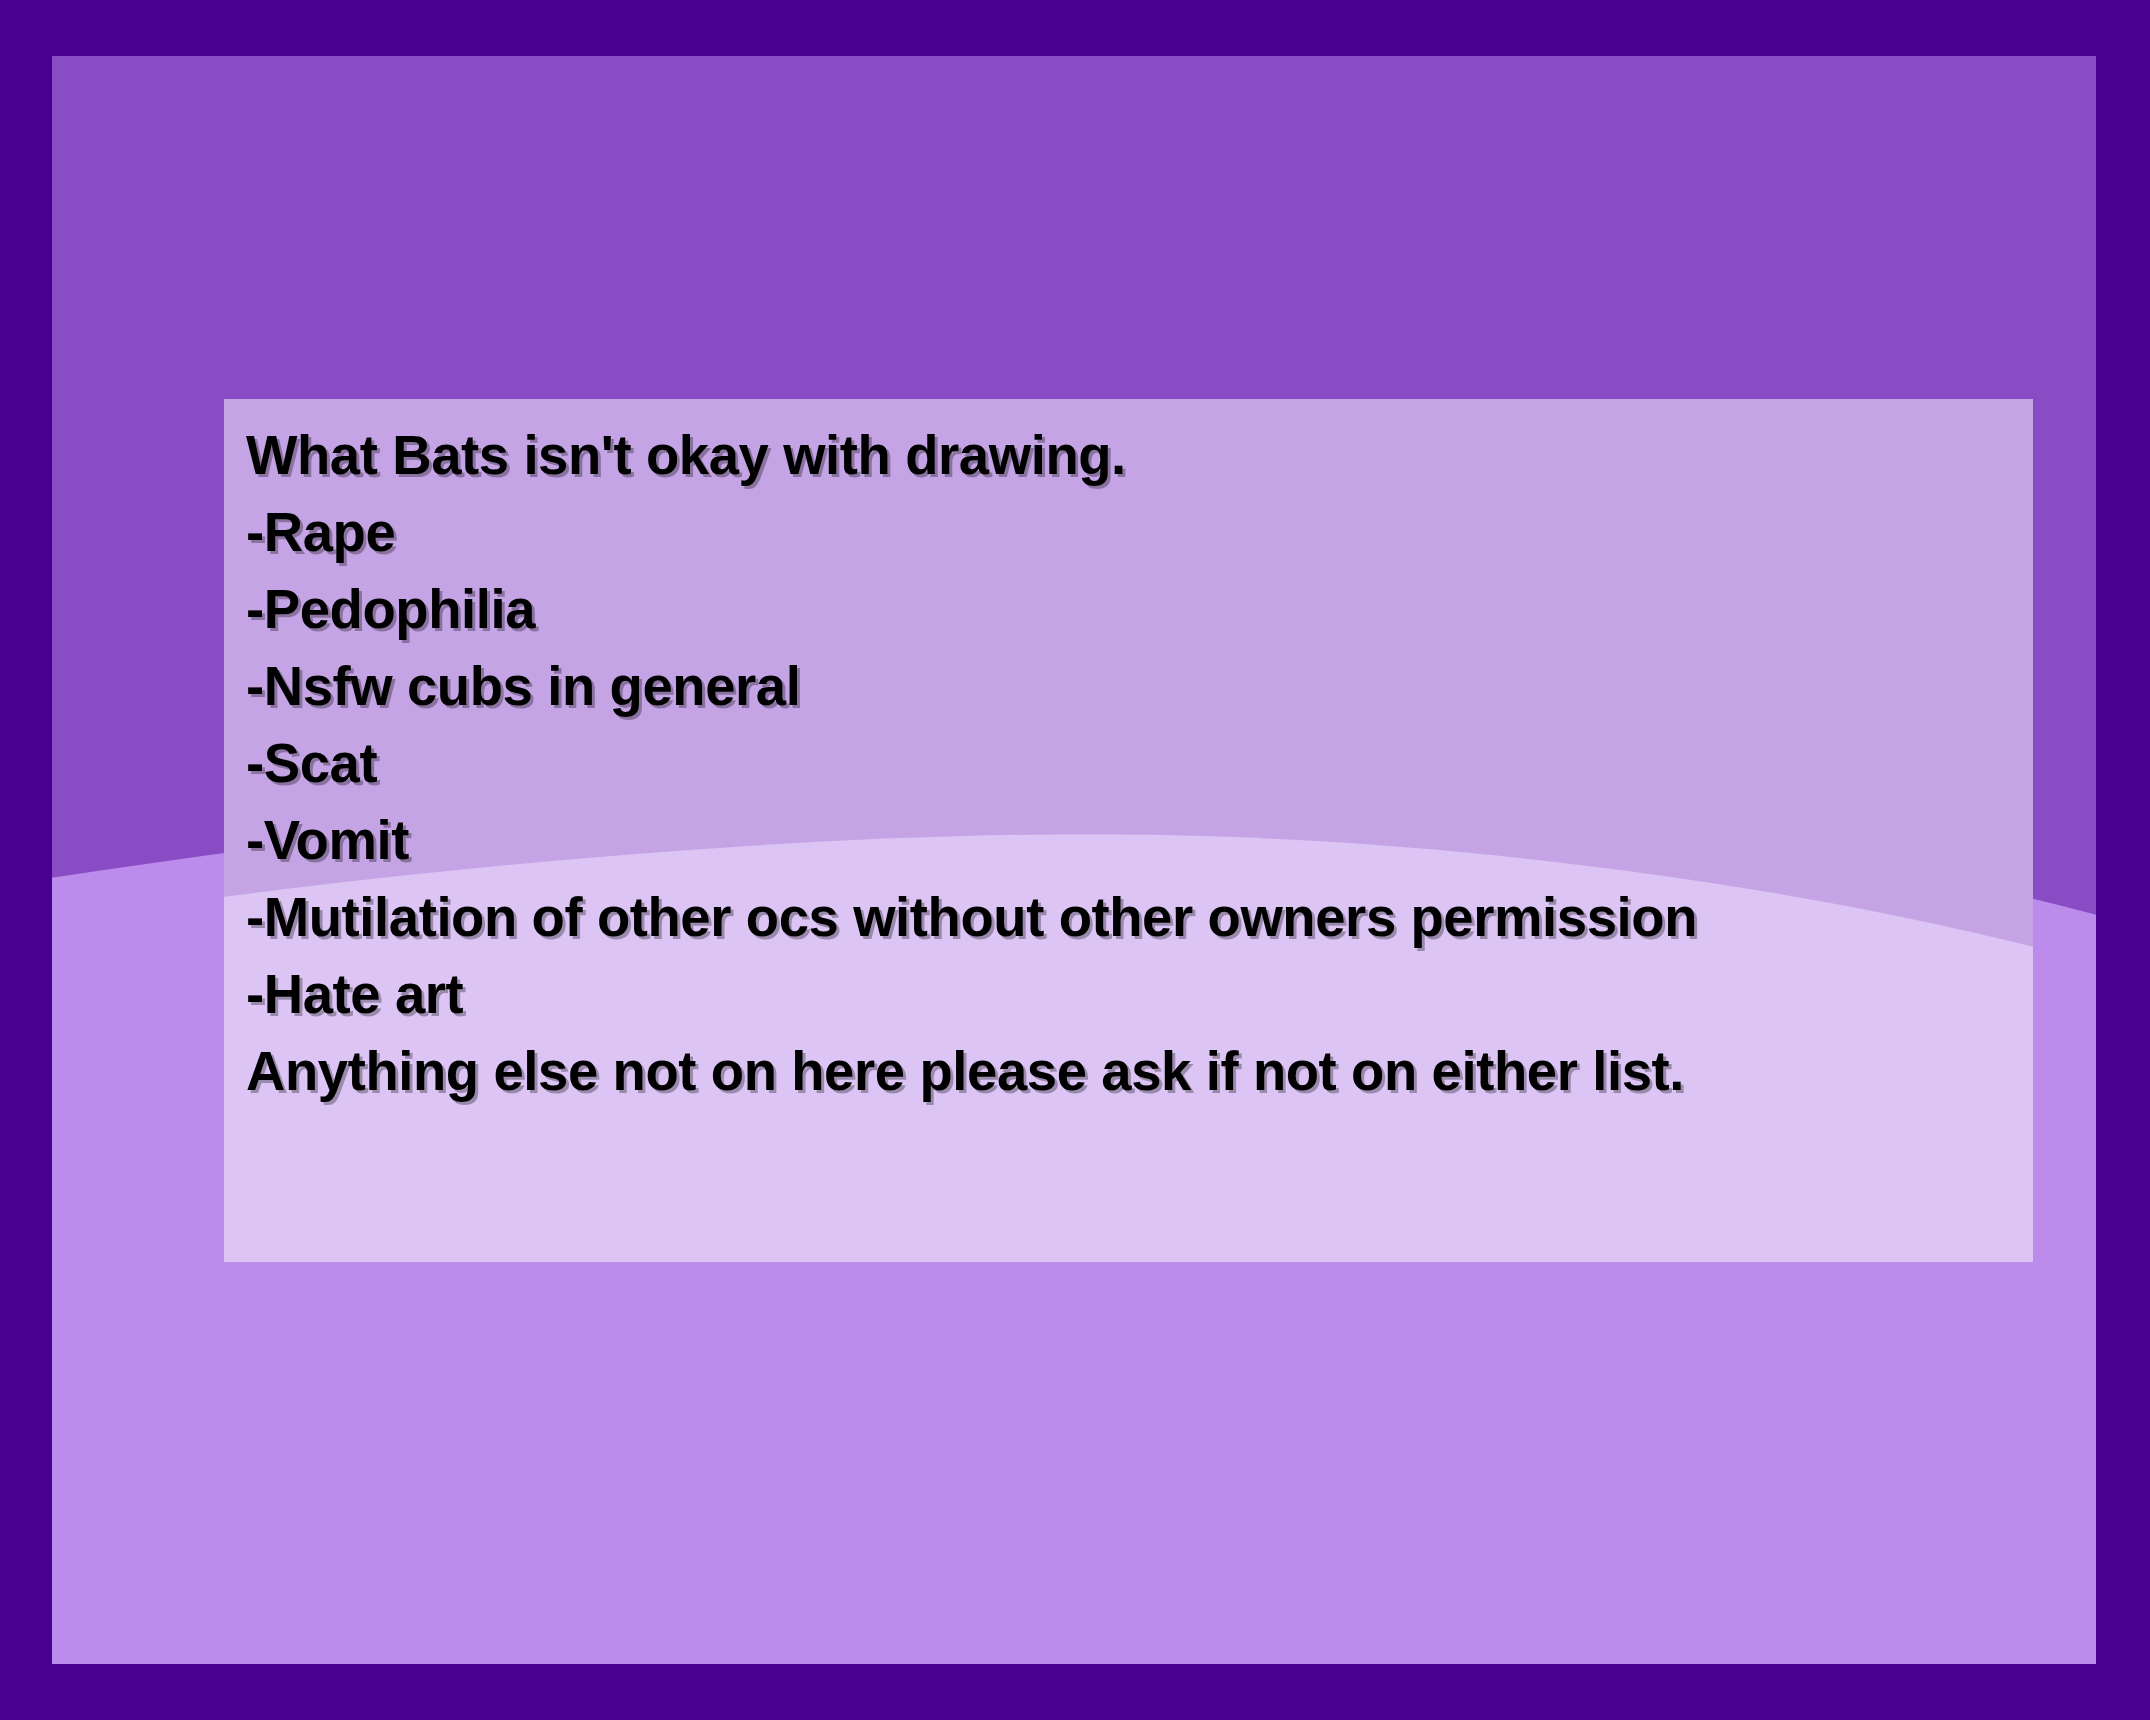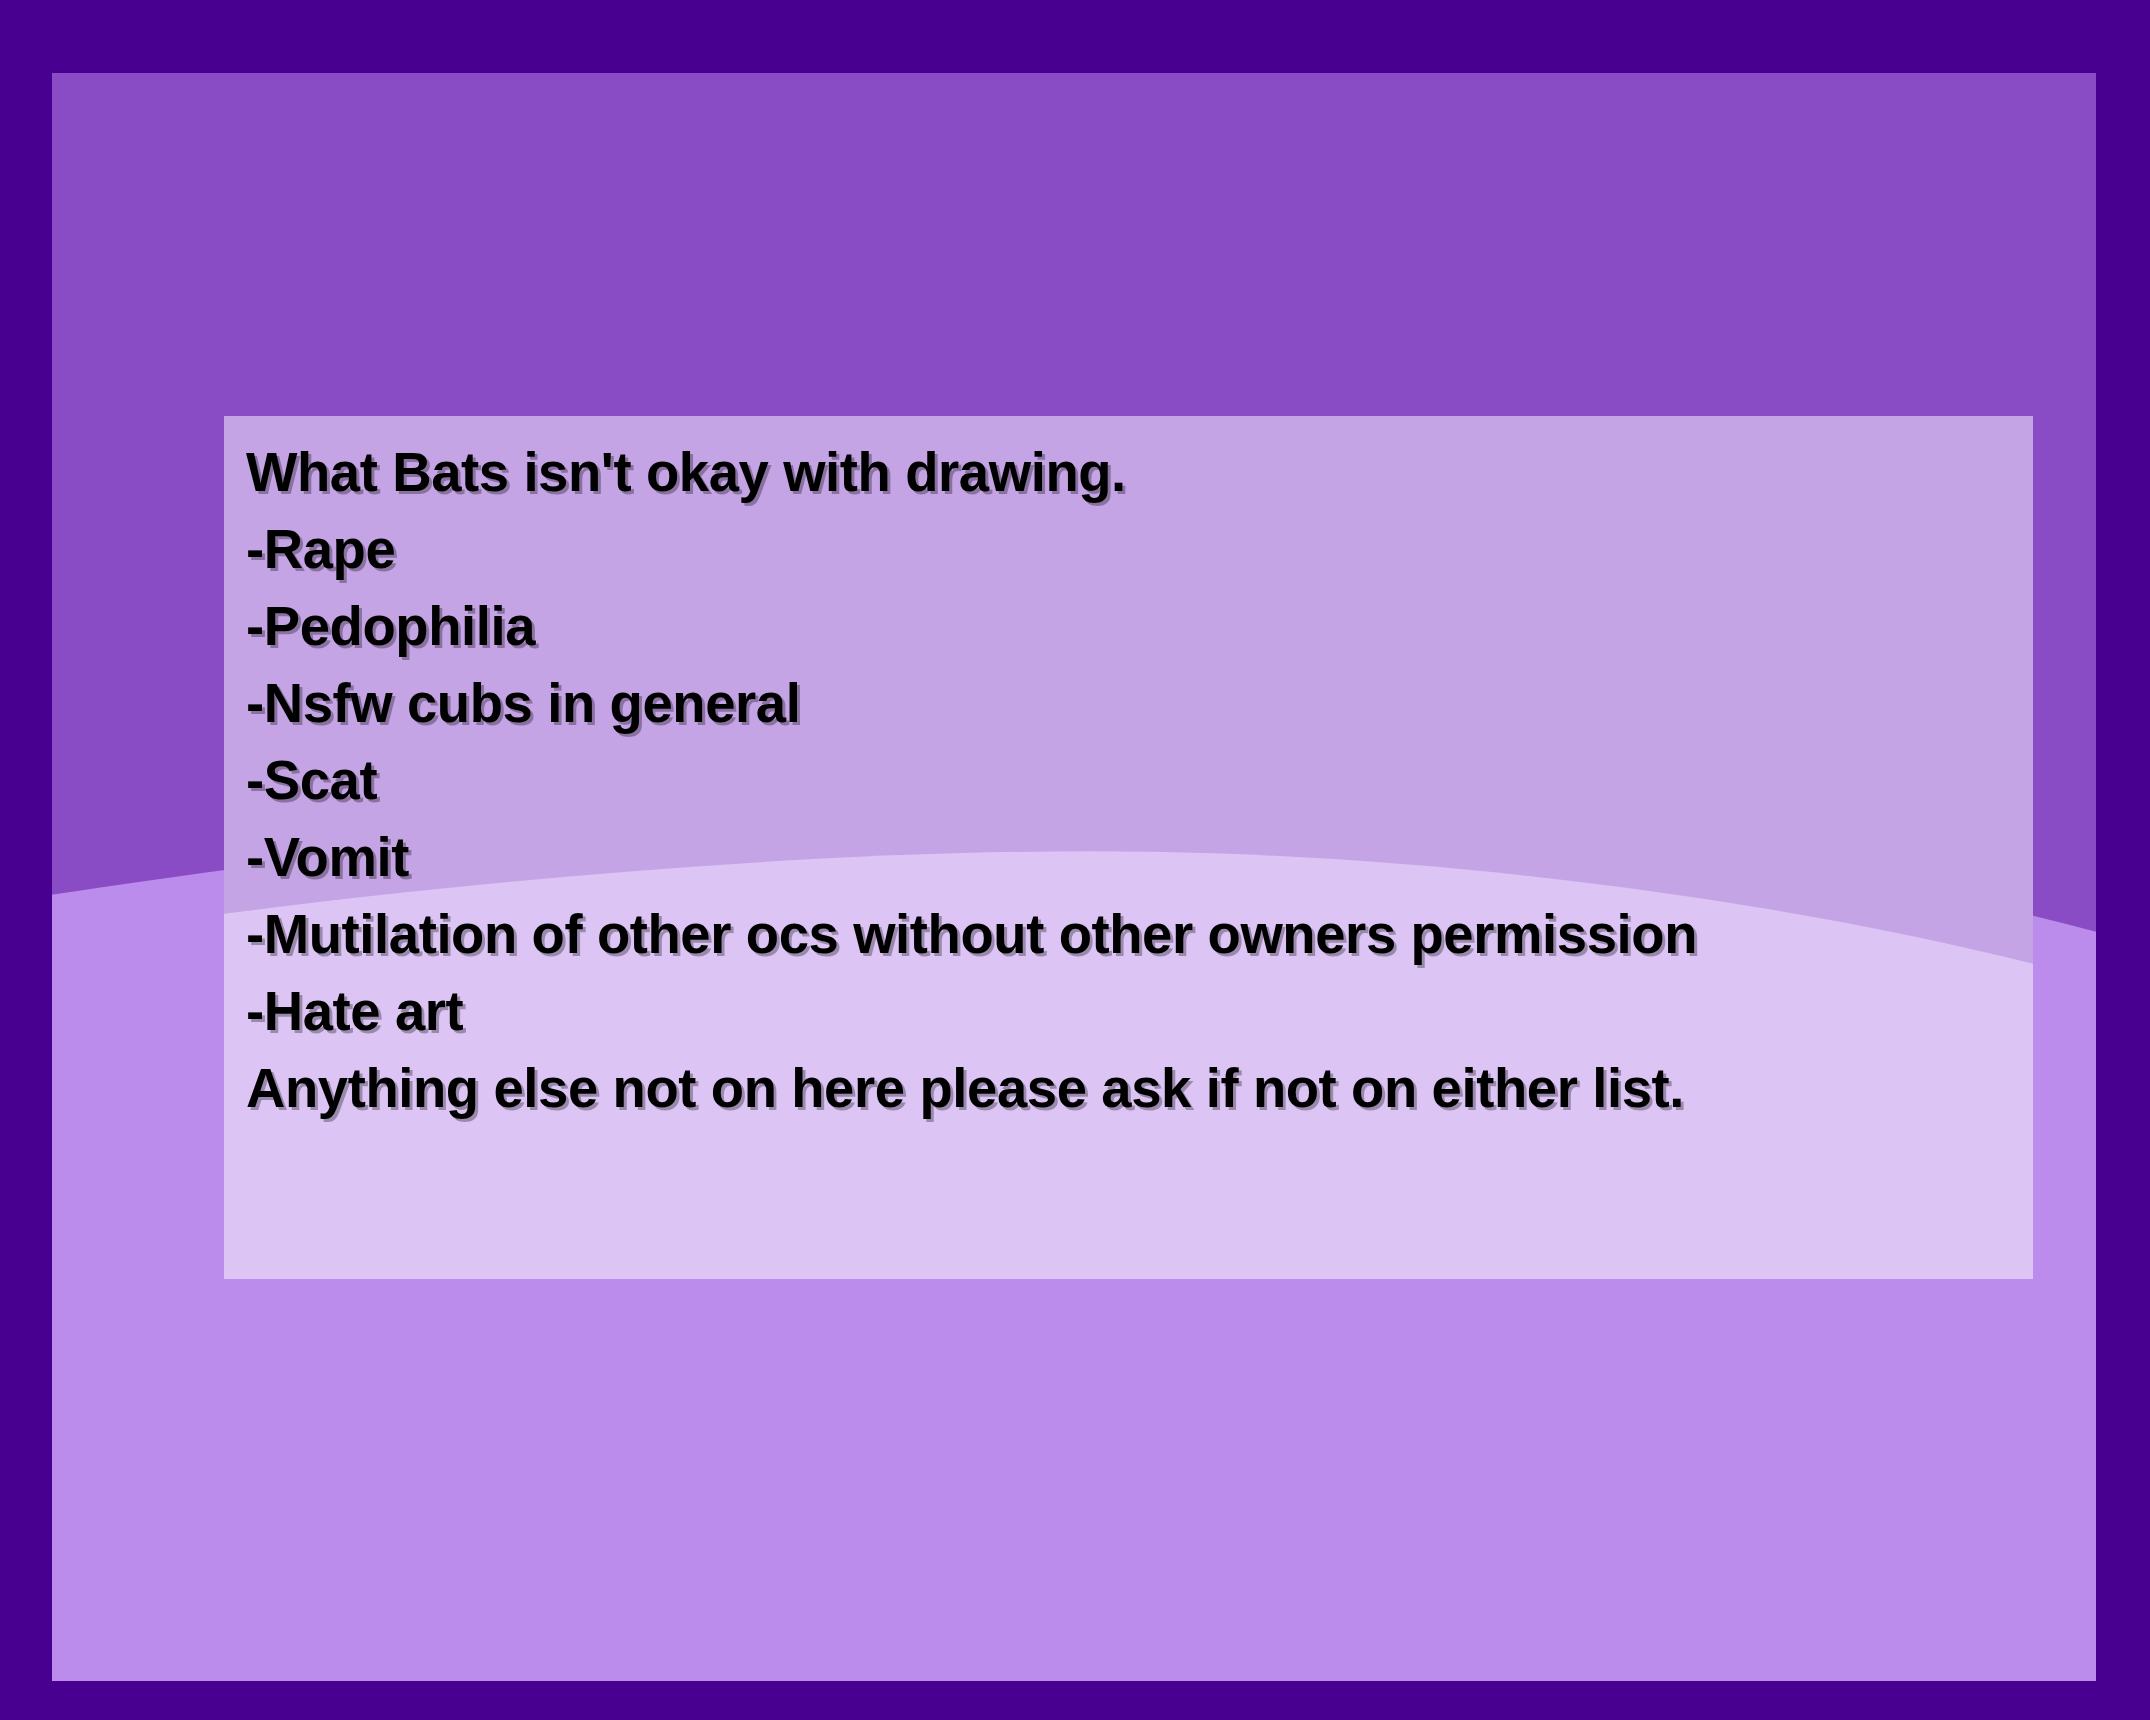--- a/index.html
+++ b/index.html
@@ -8,21 +8,21 @@
     width:2151px;height:1721px;
     background:#480090;
     font-family:"Liberation Sans","DejaVu Sans",sans-serif;
     overflow:hidden;
   }
   #stage{position:relative;width:2151px;height:1721px;}
 
   
   .slide{
     position:absolute;
-    left:52px;top:73px;
+    left:52px;top:56px;
     width:2044px;height:1608px;
     background:#8a4cc4;
     overflow:hidden;
   }
   .slide-wave{
     position:absolute;left:0;top:0;width:100%;height:100%;
     display:block;
   }
 
   

